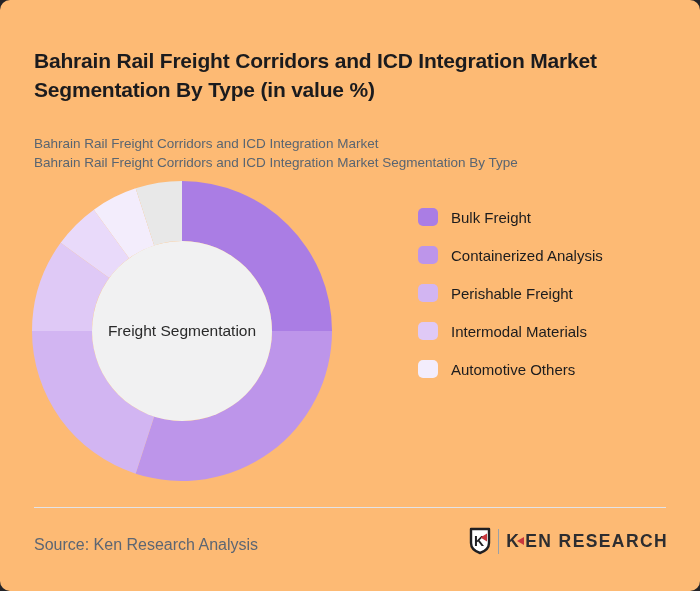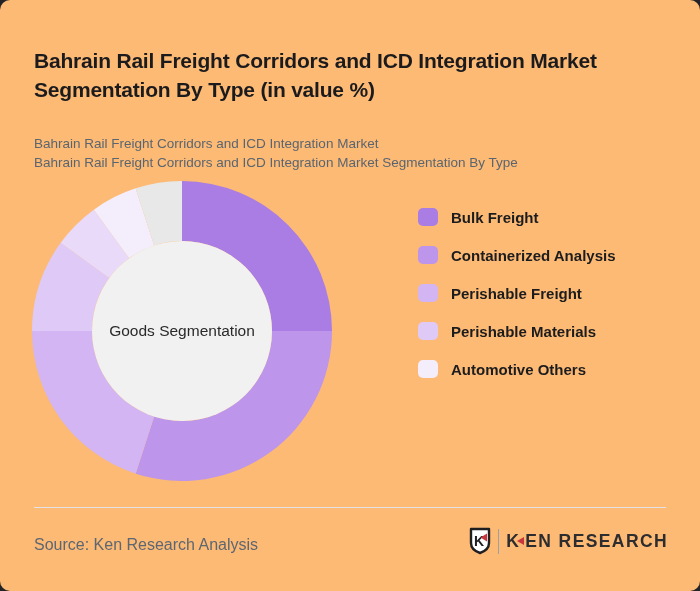--- a/index.html
+++ b/index.html
@@ -75,21 +75,20 @@
     width: 20px;
     height: 18px;
     border-radius: 5px;
     flex: 0 0 auto;
   }
   .legend-label {
     margin-left: 13px;
     font-size: 15px;
     color: #1c1c1e;
     white-space: nowrap;
-    font-weight: bold;
   }
   .divider {
     position: absolute;
     left: 34px;
     right: 34px;
     top: 507px;
     height: 1px;
     background: #e3e3e7;
   }
   .source {
@@ -148,39 +147,39 @@
     <svg id="donut-svg" width="300" height="300" viewBox="0 0 300 300">
         <path d="M 150.00 0.00 A 150 150 0 0 1 300.00 150.00 L 240.00 150.00 A 90 90 0 0 0 150.00 60.00 Z" fill="#aa7de4"></path>
         <path d="M 300.00 150.00 A 150 150 0 0 1 103.65 292.66 L 122.19 235.60 A 90 90 0 0 0 240.00 150.00 Z" fill="#bd95ea"></path>
         <path d="M 103.65 292.66 A 150 150 0 0 1 0.00 150.00 L 60.00 150.00 A 90 90 0 0 0 122.19 235.60 Z" fill="#d2b5f2"></path>
         <path d="M 0.00 150.00 A 150 150 0 0 1 28.65 61.83 L 77.19 97.10 A 90 90 0 0 0 60.00 150.00 Z" fill="#dfc9f6"></path>
         <path d="M 28.65 61.83 A 150 150 0 0 1 61.83 28.65 L 97.10 77.19 A 90 90 0 0 0 77.19 97.10 Z" fill="#e9dafa"></path>
         <path d="M 61.83 28.65 A 150 150 0 0 1 103.65 7.34 L 122.19 64.40 A 90 90 0 0 0 97.10 77.19 Z" fill="#f3edfc"></path>
         <path d="M 103.65 7.34 A 150 150 0 0 1 150.00 0.00 L 150.00 60.00 A 90 90 0 0 0 122.19 64.40 Z" fill="#e8e8e8"></path>
         <circle cx="150" cy="150" r="90" fill="#f1f1f2"></circle>
       </svg>
-    <div class="center-label">Goods Segmentation</div>
+    <div class="center-label">Freight Segmentation</div>
   </div>
 
   <div class="legend" id="legend">
       <div class="legend-row">
         <span class="legend-swatch" style="background: rgb(170, 125, 228);"></span>
         <span class="legend-label">Bulk Freight</span>
       </div>
       <div class="legend-row">
         <span class="legend-swatch" style="background: rgb(189, 149, 234);"></span>
         <span class="legend-label">Containerized Analysis</span>
       </div>
       <div class="legend-row">
         <span class="legend-swatch" style="background: rgb(210, 181, 242);"></span>
         <span class="legend-label">Perishable Freight</span>
       </div>
       <div class="legend-row">
         <span class="legend-swatch" style="background: rgb(223, 201, 246);"></span>
-        <span class="legend-label">Perishable Materials</span>
+        <span class="legend-label">Intermodal Materials</span>
       </div>
       <div class="legend-row">
         <span class="legend-swatch" style="background: rgb(243, 237, 252);"></span>
         <span class="legend-label">Automotive Others</span>
       </div>
     </div>
 
   <div class="divider"></div>
 
   <div class="source">Source: Ken Research Analysis</div>

